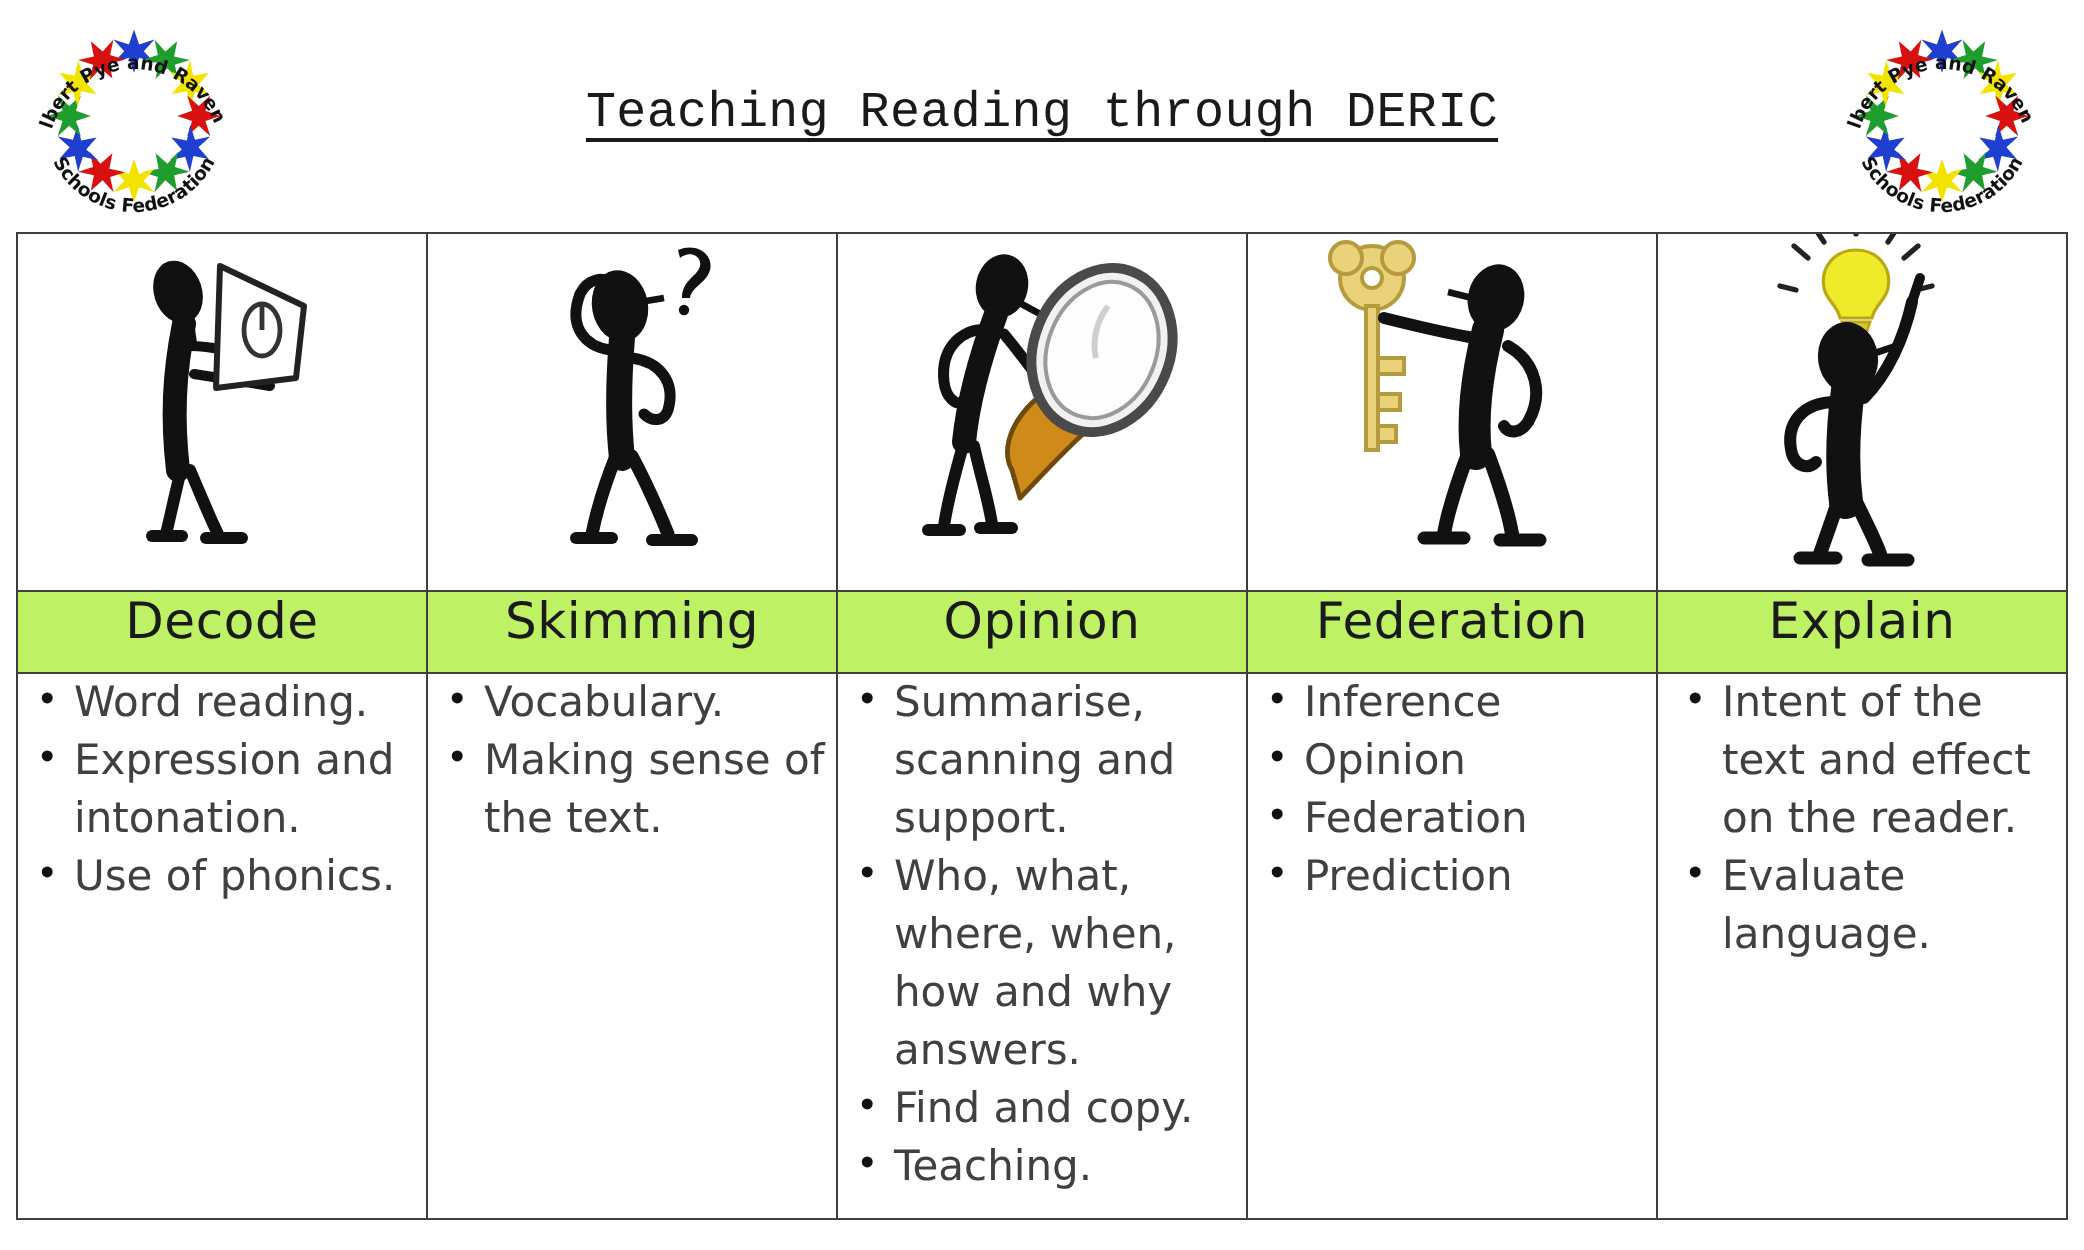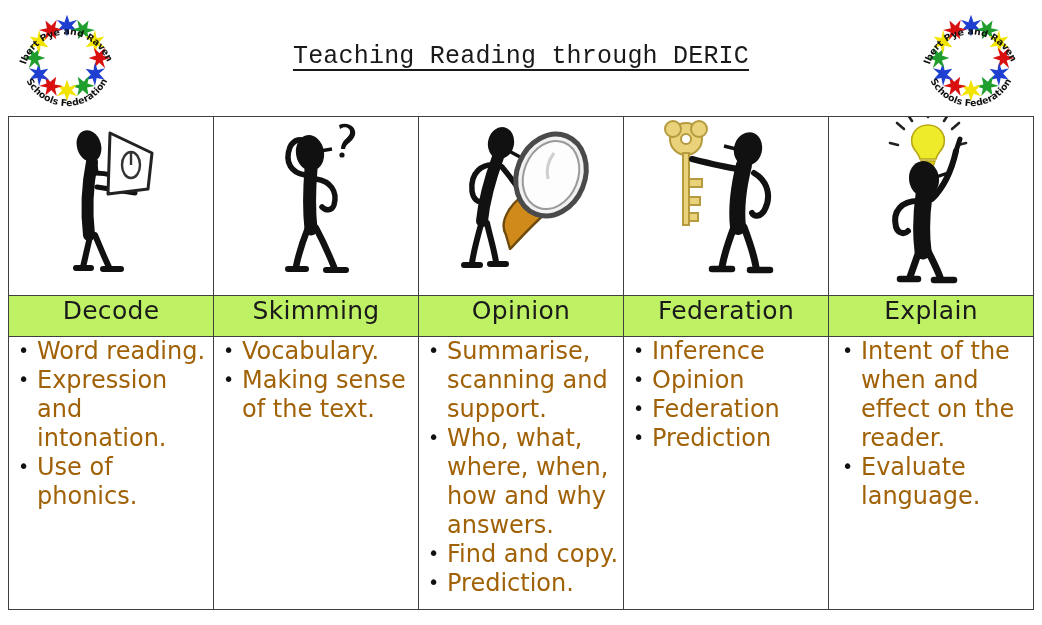--- a/index.html
+++ b/index.html
@@ -96,23 +96,23 @@
     padding: 8px 6px 6px 4px;
   }
   .body-cell ul {
     margin: 0;
     padding: 0 0 0 26px;
     list-style: none;
   }
   .body-cell li {
     position: relative;
     font-family: "DejaVu Sans", sans-serif;
-    font-size: 24px;
+    font-size: 21px;
     line-height: 29px;
-    color: #a16207;
+    color: #404040;
     margin: 0 0 0 0;
     padding-left: 2px;
   }
   .body-cell li::before {
     content: "\2022";
     position: absolute;
     left: -17px;
     top: -1px;
     font-size: 19px;
     color: #111111;
@@ -395,35 +395,35 @@
           <li>Vocabulary.</li>
           <li>Making sense of the text.</li>
         </ul>
       </td>
 
       <td class="body-cell col-retrieve">
         <ul>
           <li>Summarise, scanning and support.</li>
           <li>Who, what, where, when, how and why answers.</li>
           <li>Find and copy.</li>
-          <li>Prediction.</li>
+          <li>Teaching.</li>
         </ul>
       </td>
 
       <td class="body-cell col-interpret">
         <ul>
           <li>Inference</li>
           <li>Opinion</li>
           <li>Federation</li>
           <li>Prediction</li>
         </ul>
       </td>
 
       <td class="body-cell col-choice">
         <ul>
-          <li>Intent of the when and effect on the reader.</li>
+          <li>Intent of the text and effect on the reader.</li>
           <li>Evaluate language.</li>
         </ul>
       </td>
     </tr>
   </tbody>
     </table>
 </div>
 
 </body></html>

